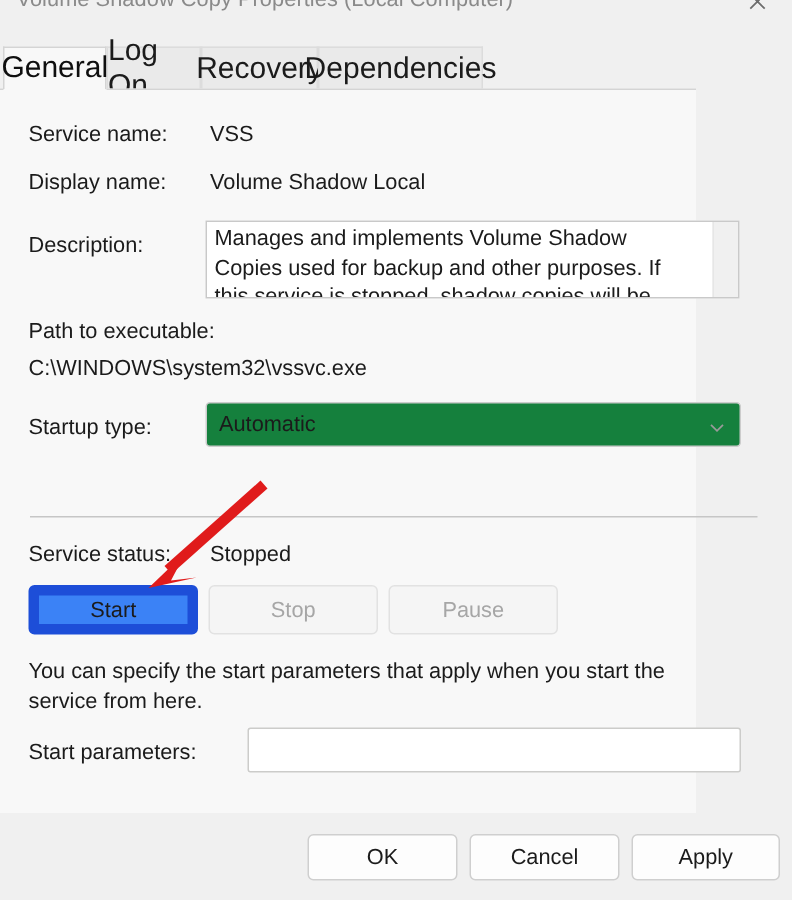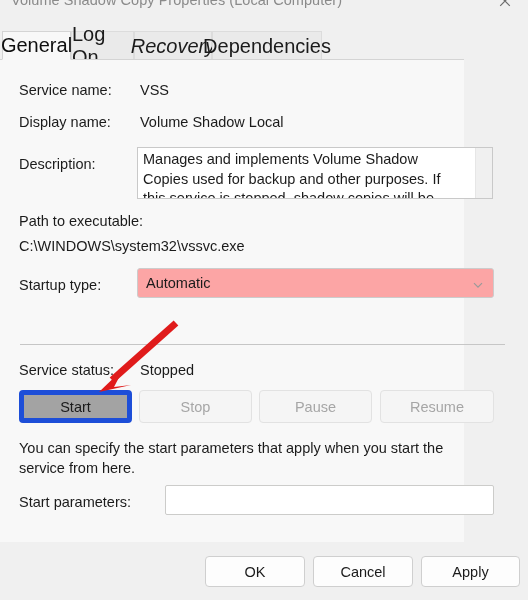--- a/index.html
+++ b/index.html
@@ -81,21 +81,21 @@
   }
   .tab.active {
     background: #f8f8f8;
     border: 1px solid #d4d4d4;
     border-bottom: 1px solid #f8f8f8;
     z-index: 3;
     color: #0f0f0f;
   }
   .tab-general      { left: 2px;   width: 69px; }
   .tab-logon        { left: 71px;  width: 63px; }
-  .tab-recovery     { left: 134px; width: 78px; font-style: italic; }
+  .tab-recovery     { left: 134px; width: 78px; }
   .tab-dependencies { left: 212px; width: 110px; }
 
   
   .panel {
     position: absolute;
     left: 0px;
     top: 59px;
     width: 464px;
     height: 483px;
     background: #f8f8f8;
@@ -158,21 +158,21 @@
   .r-path-lbl  { left: 19px; top: 153px; }
   .r-path-val  { left: 19px; top: 178px; }
 
   .r-startup-lbl { left: 19px; top: 217px; }
   .combo {
     position: absolute;
     left: 137px;
     top: 208px;
     width: 357px;
     height: 30px;
-    background: #fca5a5;
+    background: #15803d;
     border: 1px solid #cccccc;
     border-radius: 3px;
     box-sizing: border-box;
   }
   .combo-value {
     position: absolute;
     left: 8px;
     top: 6px;
     font-size: 14.5px;
     color: #1b1b1b;
@@ -197,23 +197,23 @@
   .r-status-lbl { left: 19px; top: 302px; text-align: center; }
   .r-status-val { left: 140px; top: 302px; }
 
   
   .btnrow { position: absolute; left: 0; top: 330px; width: 528px; height: 34px; }
   .abtn {
     position: absolute;
     top: 0;
     height: 33px;
     box-sizing: border-box;
-    border: 5px solid #1d4ed8;
+    border: 7px solid #1d4ed8;
     border-radius: 4px;
-    background: #a3a3a3;
+    background: #3b82f6;
     font-size: 14.5px;
     color: #1b1b1b;
     display: flex;
     align-items: center;
     justify-content: center;
     font-family: "Liberation Sans", sans-serif;
   }
   .abtn.disabled {
     background: #f5f5f5;
     border: 1px solid #e2e2e2;
@@ -335,21 +335,20 @@
 
     <div class="divider"></div>
 
     <div class="lbl r-status-lbl">Service status:</div>
     <div class="val r-status-val">Stopped</div>
 
     <div class="btnrow">
       <div class="abtn b-start">Start</div>
       <div class="abtn disabled b-stop">Stop</div>
       <div class="abtn disabled b-pause">Pause</div>
-      <div class="abtn disabled b-resume">Resume</div>
     </div>
 
     <div class="helptext">You can specify the start parameters that apply when you start the service from here.</div>
 
     <div class="lbl r-params-lbl">Start parameters:</div>
     <input class="params-input" type="text" placeholder="" style="">
   </div>
 
   <div class="footer">
     <div class="fbtn f-ok">OK</div>

